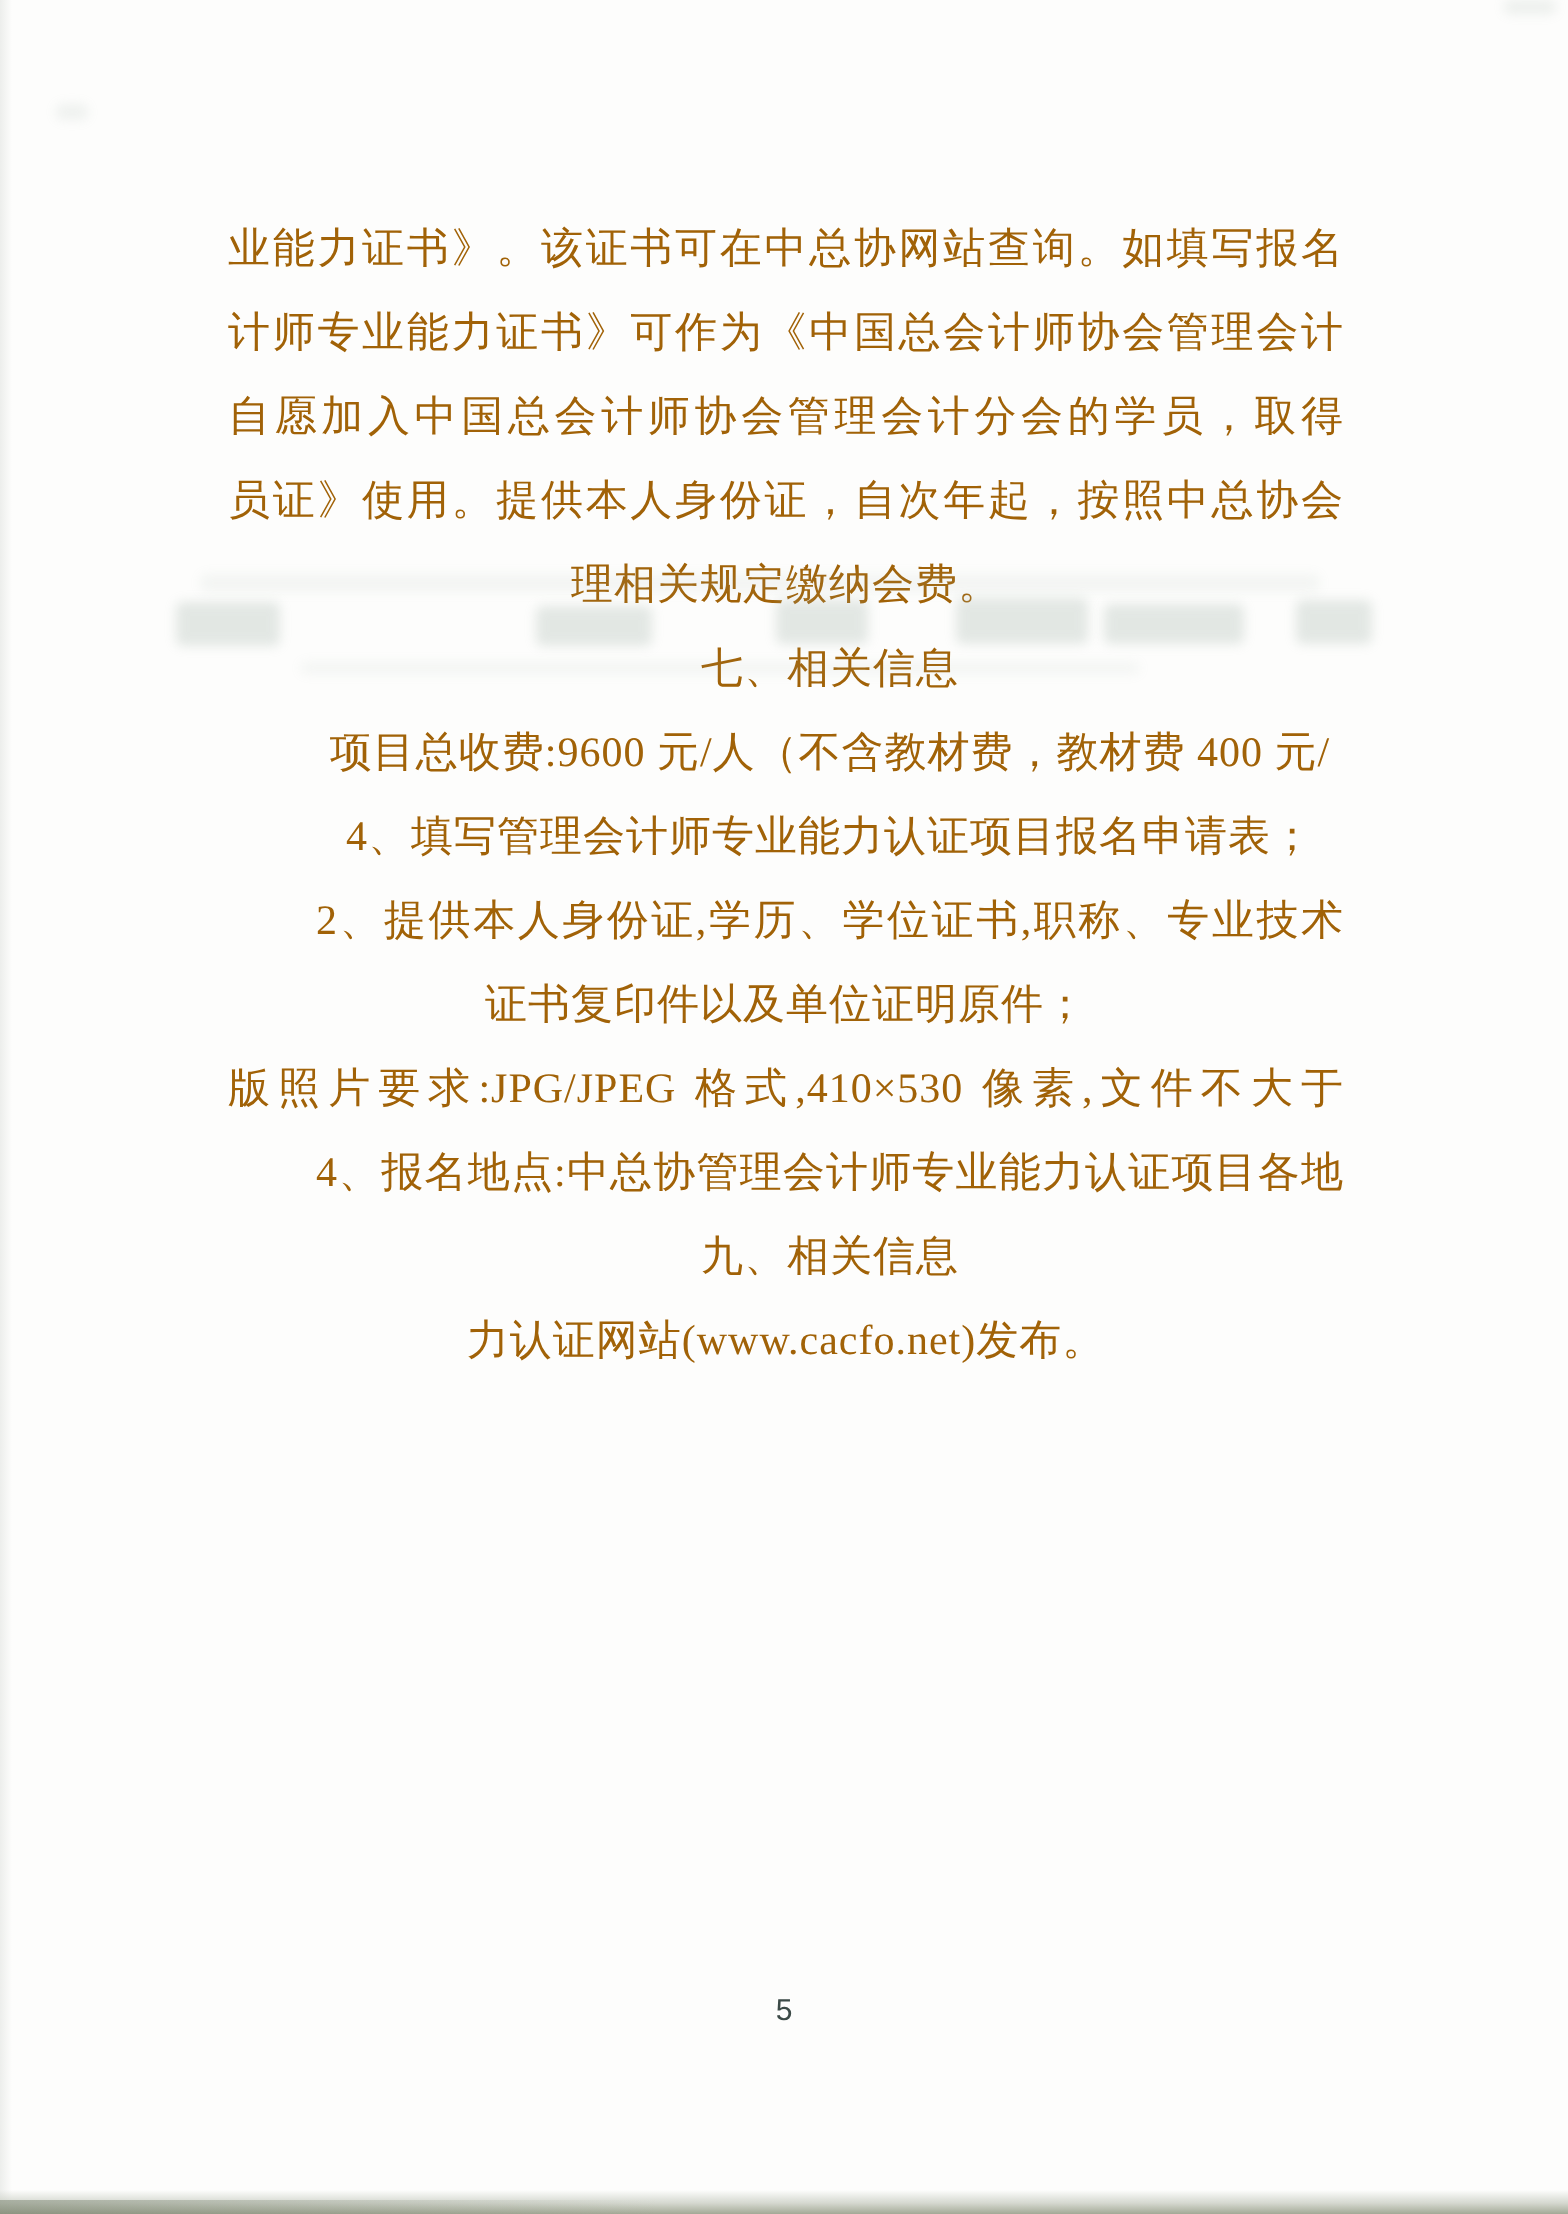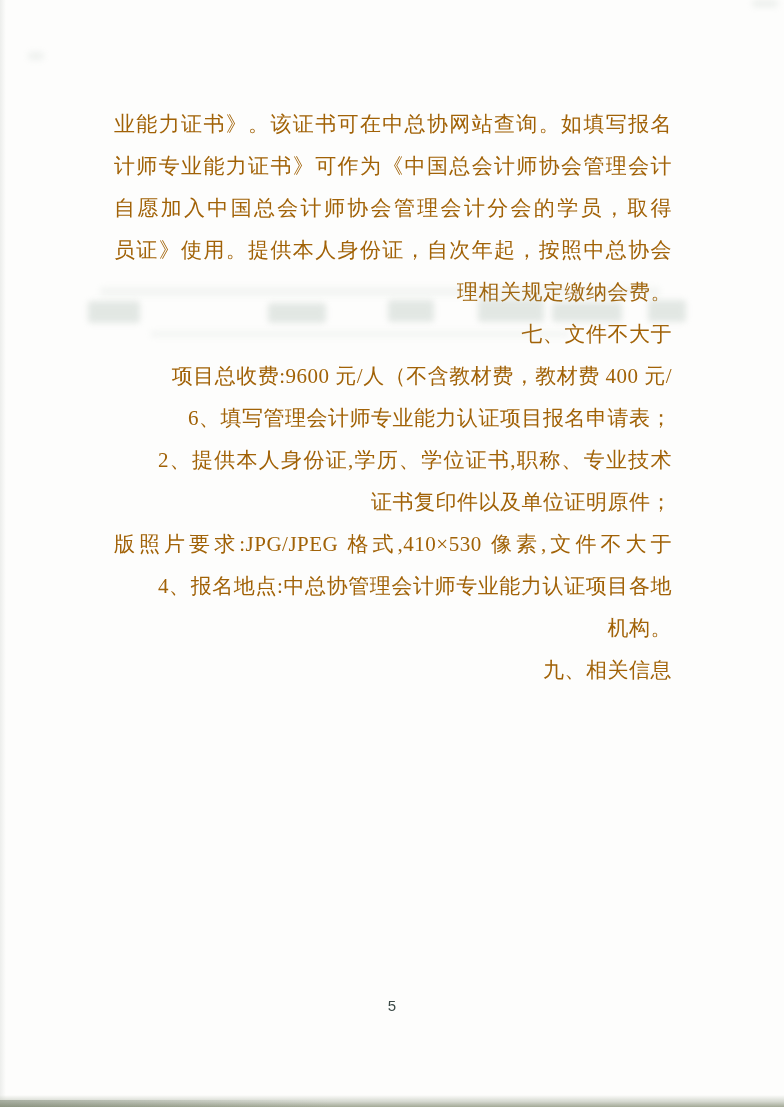--- a/index.html
+++ b/index.html
@@ -18,21 +18,21 @@
     left: 114px; top: 103px; width: 558px;
     color: #a16207;
     font-size: 21px;
     letter-spacing: 0.5px;
   }
   .line {
     width: 100%;
     box-sizing: border-box;
     height: 42px;
     line-height: 42px;
-    text-align: right;
+    text-align: center;
     white-space: normal;
     overflow: hidden;
   }
   .j { text-align: justify; text-align-last: justify; }
   .ind { padding-left: 44px; }
 
   
   .page-num {
     position: absolute;
     top: 997px; left: 0; width: 100%;
@@ -80,29 +80,29 @@
 <body>
 
 <div class="page">
 
   <div class="body-text">
     <div class="line j">业能力证书》。该证书可在中总协网站查询。如填写报名表选填</div>
     <div class="line j">计师专业能力证书》可作为《中国总会计师协会管理会计分会会</div>
     <div class="line j">自愿加入中国总会计师协会管理会计分会的学员，取得《管理会</div>
     <div class="line j">员证》使用。提供本人身份证，自次年起，按照中总协会员管</div>
     <div class="line">理相关规定缴纳会费。</div>
-    <div class="line ind">七、文件不大于</div>
+    <div class="line ind">七、相关信息</div>
     <div class="line ind">项目总收费:9600 元/人（不含教材费，教材费 400 元/套）。</div>
-    <div class="line ind">6、填写管理会计师专业能力认证项目报名申请表；</div>
+    <div class="line ind">4、填写管理会计师专业能力认证项目报名申请表；</div>
     <div class="line ind j">2、提供本人身份证,学历、学位证书,职称、专业技术资格</div>
     <div class="line">证书复印件以及单位证明原件；</div>
     <div class="line j">版照片要求:JPG/JPEG 格式,410×530 像素,文件不大于 200KB);</div>
     <div class="line ind j">4、报名地点:中总协管理会计师专业能力认证项目各地授权</div>
-    <div class="line">机构。</div>
     <div class="line ind">九、相关信息</div>
+    <div class="line">力认证网站(www.cacfo.net)发布。</div>
   </div>
 
   <div class="blob" style="left:28px;  top:52px;  width:16px;  height:8px;  opacity:.15;"></div>
   <div class="blob" style="left:100px; top:287px; width:560px; height:9px;  opacity:.10;"></div>
   <div class="blob" style="left:88px;  top:301px; width:52px;  height:22px;"></div>
   <div class="blob" style="left:268px; top:303px; width:58px;  height:20px;"></div>
   <div class="blob" style="left:388px; top:300px; width:46px;  height:22px;"></div>
   <div class="blob" style="left:478px; top:299px; width:66px;  height:23px;"></div>
   <div class="blob" style="left:552px; top:302px; width:70px;  height:20px;"></div>
   <div class="blob" style="left:648px; top:300px; width:38px;  height:22px;"></div>

